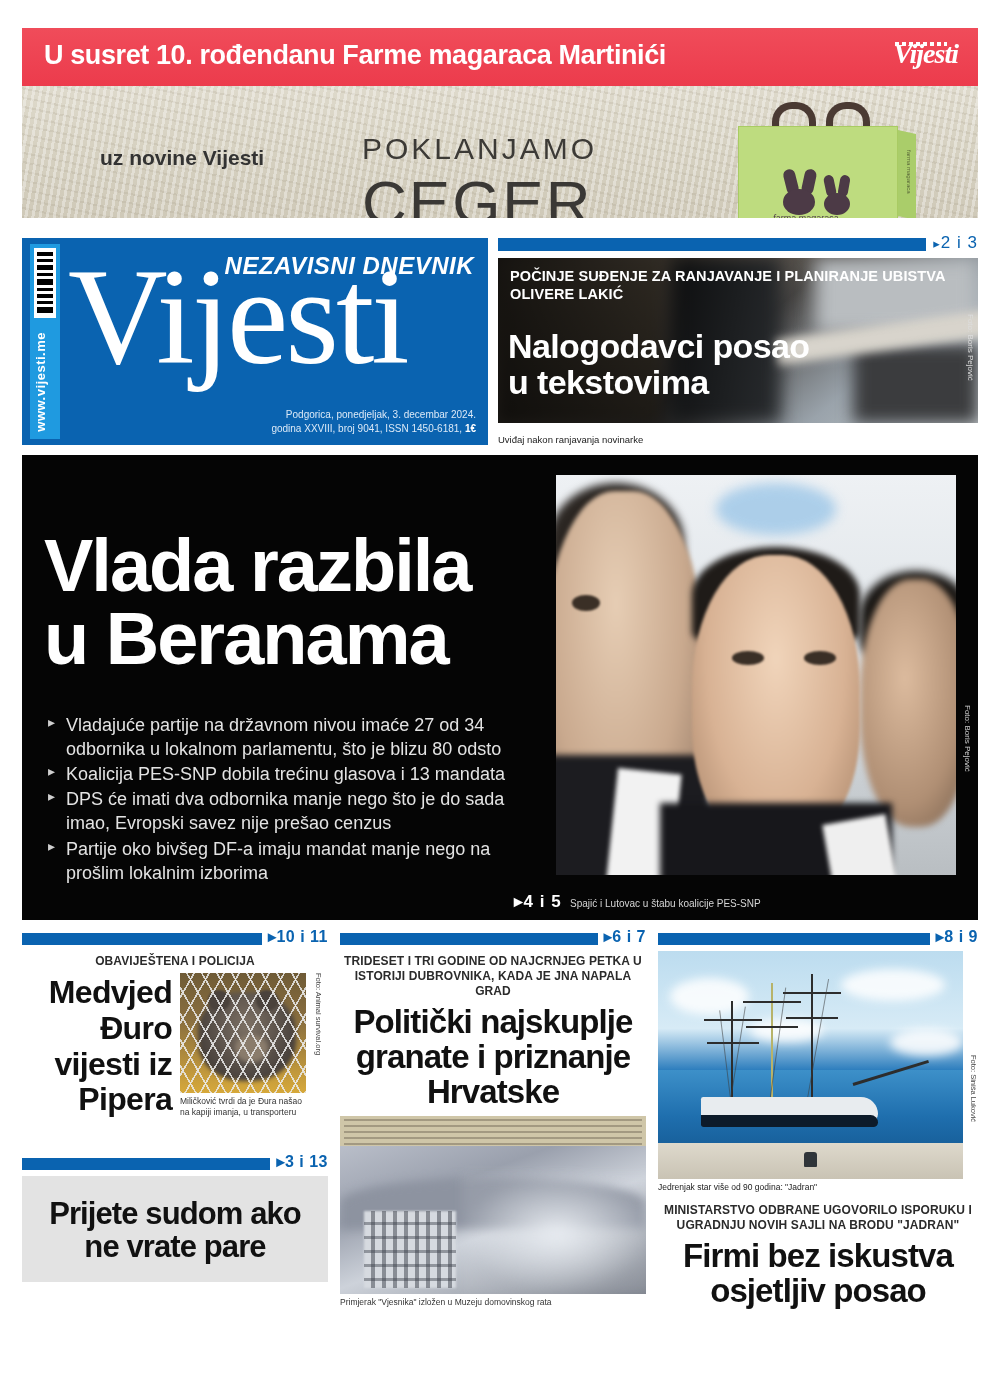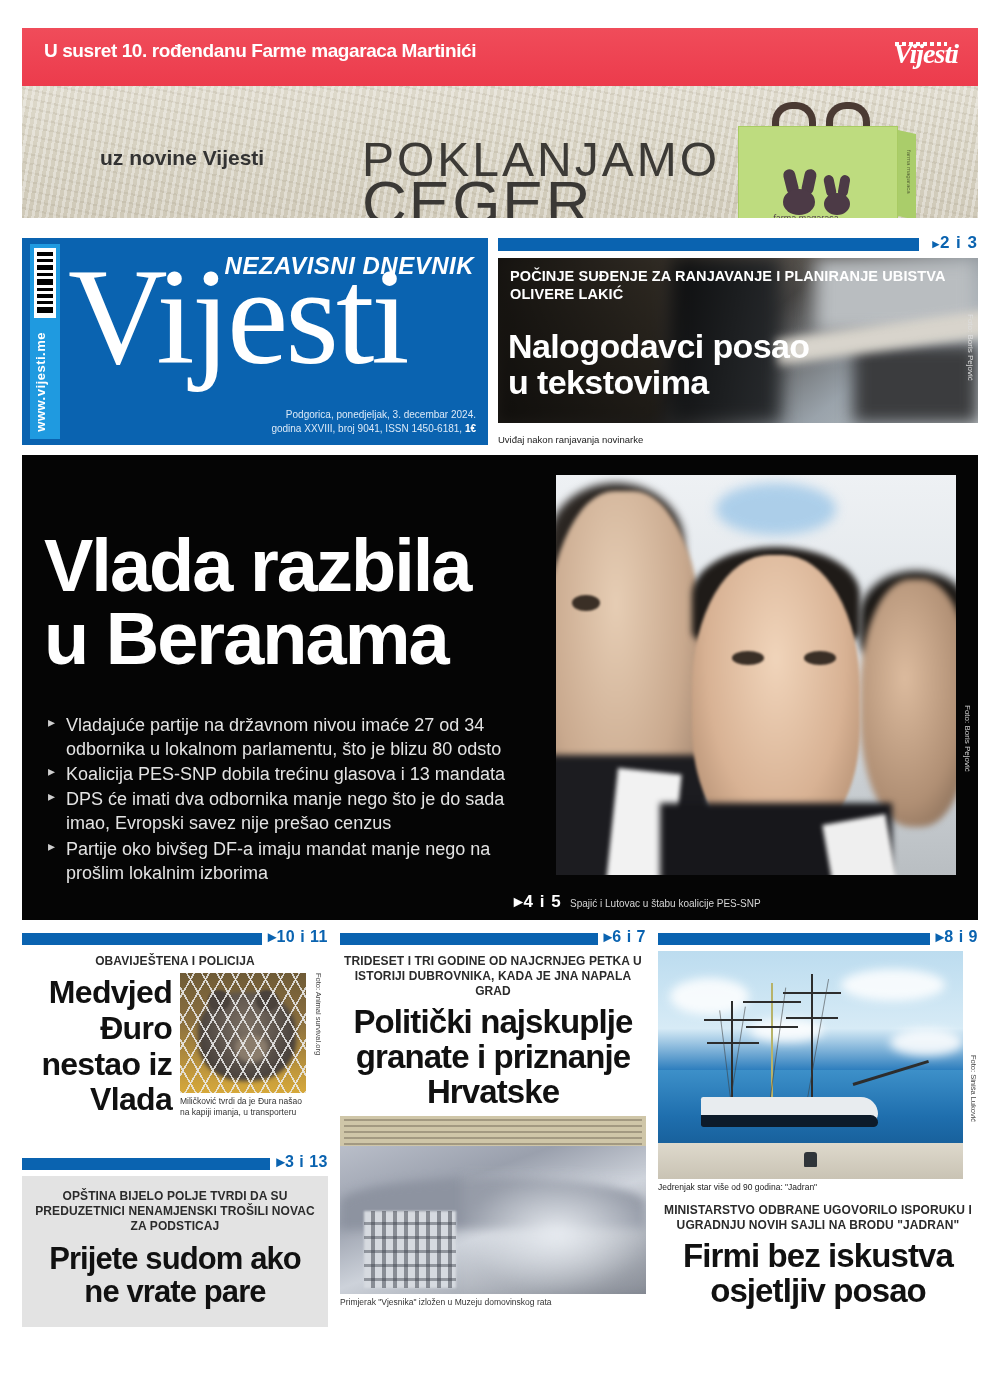--- a/index.html
+++ b/index.html
@@ -17,35 +17,35 @@
         background: #d9d5c8; }
   .ad-texture { position:absolute; inset:0;
      background:
        repeating-linear-gradient(100deg, rgba(255,255,255,.35) 0 3px, rgba(0,0,0,0) 3px 7px),
        repeating-linear-gradient(12deg, rgba(160,150,130,.18) 0 2px, rgba(0,0,0,0) 2px 9px),
        linear-gradient(180deg,#e6e2d6 0%, #d7d2c2 60%, #cfc9b8 100%);
   }
   .ad-redbar { position:absolute; left:0; top:0; width:100%; height:58px;
      background: linear-gradient(180deg,#f04c5a 0%, #ec3b4c 100%); }
   .ad-redbar-text { position:absolute; left:22px; top:12px; color:#fff;
-     font-size:19px; font-weight:700; letter-spacing:-.4px; white-space:nowrap; }
+     font-size:27px; font-weight:700; letter-spacing:-.4px; white-space:nowrap; }
   .ad-logo { position:absolute; right:20px; top:10px; color:#fff;
      font-family:"Liberation Serif", serif; font-weight:700; font-size:28px; font-style:italic;
      letter-spacing:-1px; }
   .ad-logo::after{ content:""; position:absolute; left:2px; top:4px; width:52px; height:4px;
      background:repeating-linear-gradient(90deg,#fff 0 4px, transparent 4px 7px); }
   .ad-sub { position:absolute; left:78px; top:118px; font-size:21px; font-weight:700; color:#333; white-space:nowrap;text-align:center;}
   .ad-date-wrap { position:absolute; left:38px; top:156px; }
   .ad-date { position:relative; background:#ee4a58; color:#fff; font-size:24px; font-weight:700;
      padding:6px 36px 7px 34px; display:inline-block; }
   .ad-date::after{ content:""; position:absolute; right:-24px; top:0; width:0;height:0;
      border-top:21px solid transparent;border-bottom:21px solid transparent;border-left:24px solid #ee4a58;}
   .ad-date::before{ content:""; position:absolute; left:6px; top:4px; right:6px; bottom:4px;
      border:1px dashed rgba(255,255,255,.75); }
-  .ad-poklanjamo { position:absolute; left:340px; top:104px; font-size:48px; color:#3c3a36;
+  .ad-poklanjamo { position:absolute; left:340px; top:104px; font-size:30px; color:#3c3a36;
      letter-spacing:3px; font-weight:400; }
   .ad-ceger { position:absolute; left:340px; top:146px; font-size:62px; color:#3a3835;
      font-weight:400; letter-spacing:2px; line-height:.95; }
   .bag { position:absolute; right:70px; top:78px; width:170px; height:118px; }
   .bag-body { position:absolute; left:0; top:20px; width:160px; height:98px; background:#bedc7f;
      border:1px solid #a9cb63;}
   .bag-side { position:absolute; left:160px; top:26px; width:18px; height:86px; background:#aacd6a;
      transform: skewY(12deg); }
   .bag-handle { position:absolute; left:34px; top:-4px; width:44px; height:32px;
      border:7px solid #4a3a33; border-bottom:none; border-radius:20px 20px 0 0;}
@@ -71,21 +71,21 @@
   .mast-title { position:absolute; left:46px; top:10px; color:#fff;
      font-family:"Liberation Serif", serif; font-size:138px; line-height:1; letter-spacing:-3px; }
   .mast-info { position:absolute; right:12px; bottom:10px; color:#dbe9f7; font-size:10px;
      text-align:right; line-height:1.35; }
   .mast-info b { color:#fff; }
 
   
   .tr { position:absolute; left:476px; top:0; width:480px; height:207px; }
   .pagebar { position:relative; height:13px; background:#0a63b0; }
   .pagebar .num { position:absolute; right:0; top:-5px; background:#fff; color:#0a63b0;
-     font-weight:700; font-size:17px; padding-left:13px; letter-spacing:1px; }
+     font-weight:400; font-size:17px; padding-left:7px; letter-spacing:1px; }
   .pagebar .num .tri { color:#0a63b0; font-size:13px; }
   .tr-photo { position:absolute; left:0; top:20px; width:480px; height:165px; overflow:hidden;
      background:linear-gradient(140deg,#6f6152 0%,#8e7f6c 25%,#4c4a48 50%,#9aa3ab 75%,#c3c9cc 100%); }
   .tr-photo .blur1{position:absolute;left:36%;top:0;width:23%;height:100%;background:#2a2d30;filter:blur(9px);}
   .tr-photo .blur2{position:absolute;left:58%;top:40%;width:46%;height:16%;background:#d8d4cc;filter:blur(5px);transform:rotate(-8deg);}
   .tr-photo .blur3{position:absolute;left:0;top:0;width:34%;height:100%;background:linear-gradient(180deg,#7e705c,#4a4236);filter:blur(7px);}
   .tr-photo .blur4{position:absolute;left:66%;top:0;width:34%;height:46%;background:#b9bdc0;filter:blur(9px);}
   .tr-photo .blur5{position:absolute;left:74%;top:52%;width:26%;height:48%;background:#3b3c3e;filter:blur(8px);}
   .tr-shade { position:absolute; inset:0; background:linear-gradient(100deg, rgba(0,0,0,.82) 0%, rgba(0,0,0,.6) 38%, rgba(0,0,0,0) 62%); }
   .tr-kicker { position:absolute; left:12px; top:10px; color:#fff; font-size:14.5px; font-weight:700;
@@ -308,21 +308,21 @@
     <div class="main-pg">▸<span>4 i 5</span></div>
     <div class="main-cap">Spajić i Lutovac u štabu koalicije PES-SNP</div>
   </div>
 
   <div class="bl">
     <div class="pagebar2">
       <span class="num">▸<span>10 i 11</span></span>
     </div>
     <div class="kick">OBAVIJEŠTENA I POLICIJA</div>
     <div class="bl-flex">
-      <div class="bl-head">Medvjed Đuro nestao iz Vlada</div>
+      <div class="bl-head">Medvjed Đuro vijesti iz Pipera</div>
       <div class="bearbox">
         <div class="bearimg">
           <div class="b-body"></div>
           <div class="b-ear" style="left:22%;top:14%;width:18%;height:18%"></div>
           <div class="b-ear" style="left:60%;top:14%;width:18%;height:18%"></div>
           <div class="b-snout"></div>
           <div class="mesh"></div>
         </div>
         <div class="smallcap">Miličković tvrdi da je Đura našao na kapiji imanja, u transporteru</div>
       </div>
@@ -388,18 +388,17 @@
     </div>
     <div class="kick" style="margin-top:11px">MINISTARSTVO ODBRANE UGOVORILO ISPORUKU I UGRADNJU NOVIH SAJLI NA BRODU "JADRAN"</div>
     <div class="bighead">Firmi bez iskustva osjetljiv posao</div>
   </div>
 
   <div class="bl2">
     <div class="pagebar2">
       <span class="num">▸<span>3 i 13</span></span>
     </div>
     <div class="graybox">
-      <div class="kick">OPŠTINA BIJELO POLJE TVRDI DA SU PREDUZETNICI NENAMJENSKI TROŠILI NOVAC ZA PODSTICAJ</div>
       <div class="bighead">Prijete sudom ako ne vrate pare</div>
     </div>
   </div>
 
 </div>
 
 </body></html>

